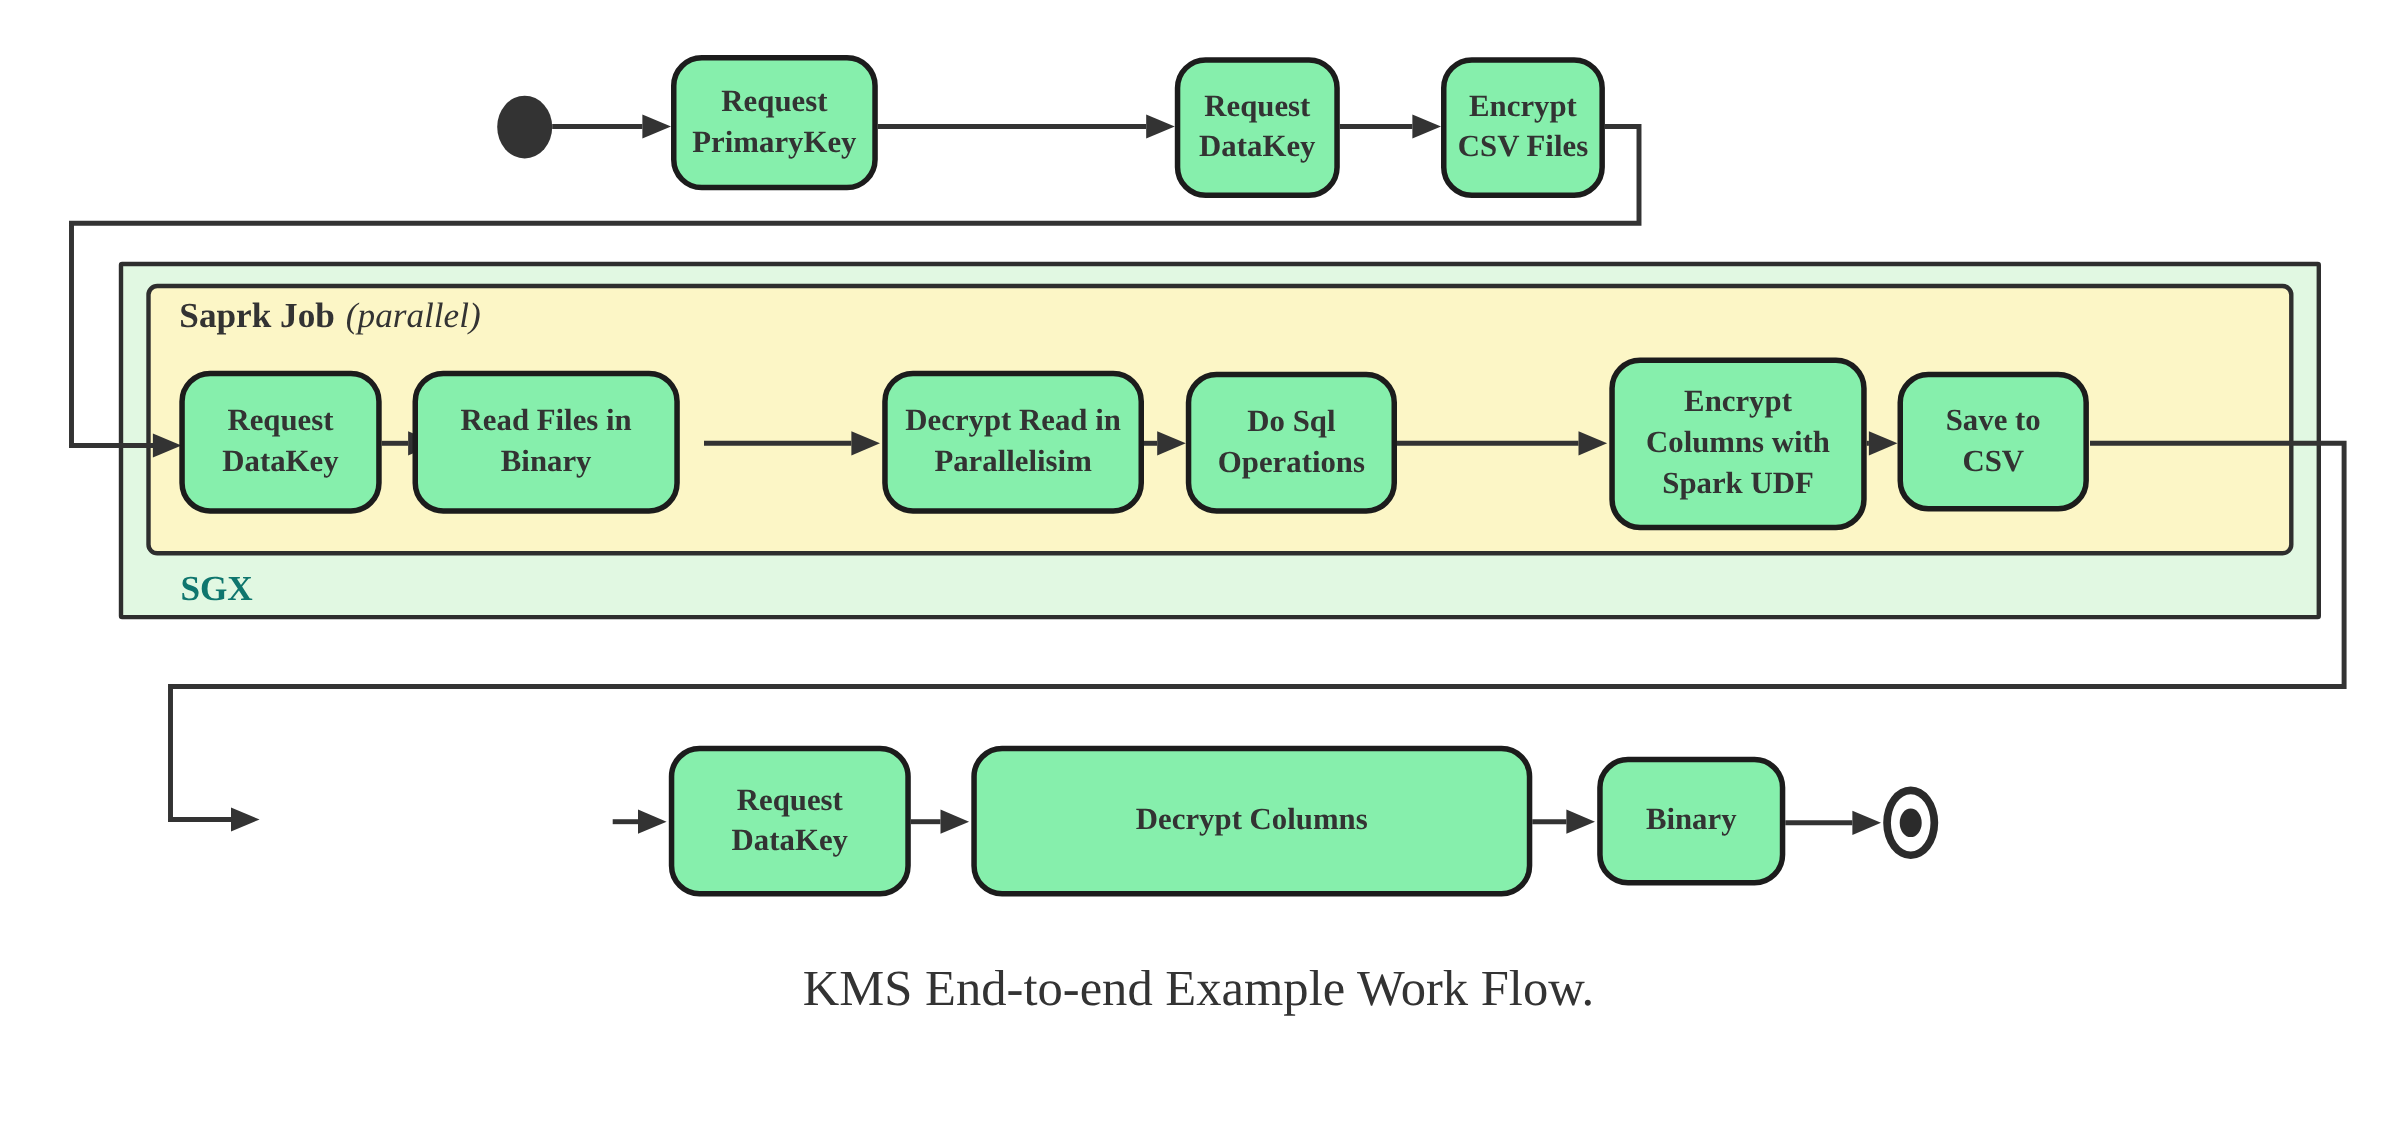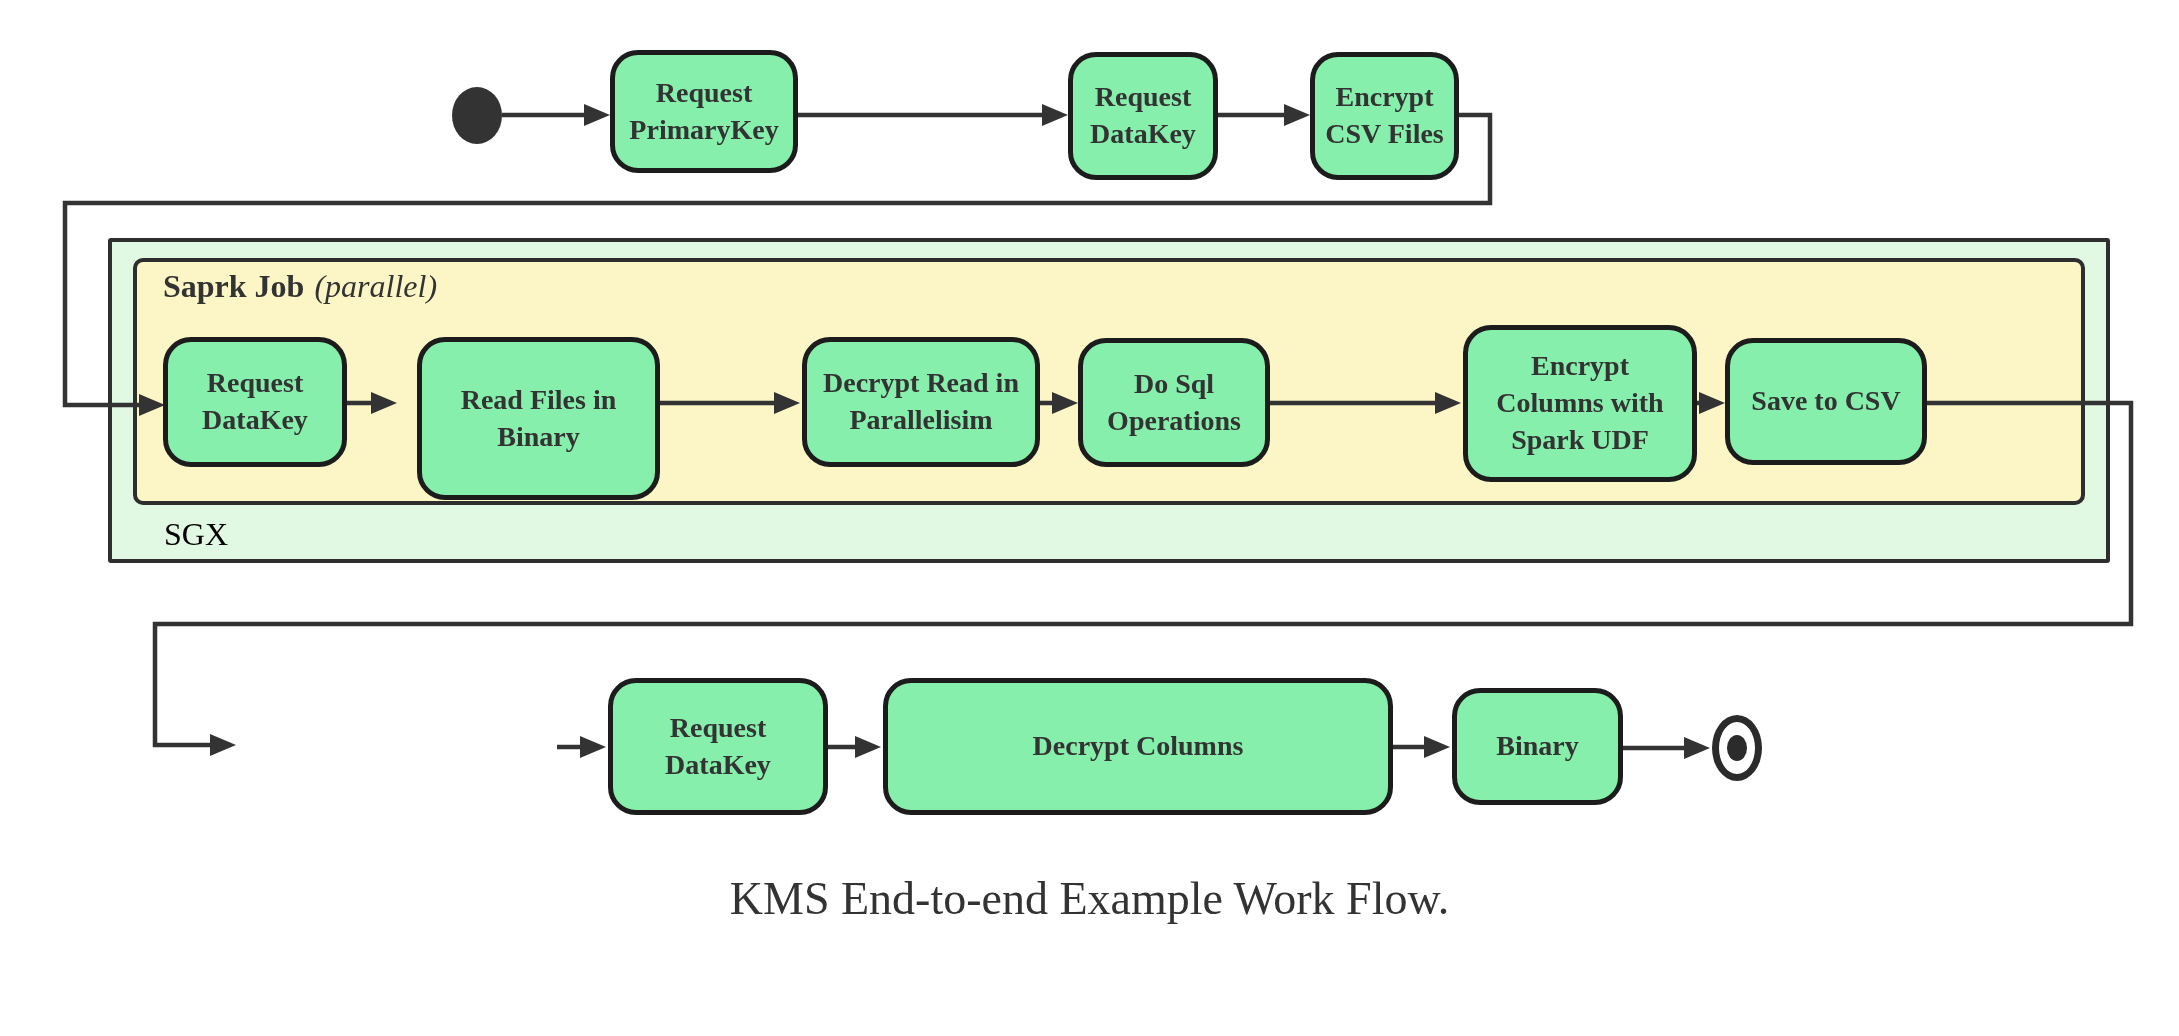--- a/index.html
+++ b/index.html
@@ -6,21 +6,21 @@
   .canvas{
     position:relative;width:2179px;height:1036px;background:#ffffff;
     font-family:"Liberation Serif",serif;color:#333;overflow:hidden;
   }
   .container-box{position:absolute;box-sizing:border-box;border:4px solid #2e2e2e;z-index:1;}
   .sgx{left:108px;top:238px;width:2002px;height:325px;background:#e1f8e2;border-radius:3px;}
   .spark{left:133px;top:258px;width:1952px;height:247px;background:#fcf6c6;border-radius:10px;}
   .spark-label{position:absolute;left:30px;top:14px;font-size:32px;z-index:3;color:#333;white-space:nowrap;}
   .spark-label .bold{font-weight:bold;}
   .spark-label .hint{font-style:italic;font-weight:normal;margin-left:10px;}
-  .sgx-label{position:absolute;left:52px;bottom:6px;font-size:32px;font-weight:normal;color:#000000;z-index:1;}
+  .sgx-label{position:absolute;left:52px;bottom:6px;font-size:32px;font-weight:bold;color:#0f766e;z-index:1;}
   .node{
     position:absolute;box-sizing:border-box;z-index:3;
     background:#86efac;border:5px solid #1c1c1c;border-radius:28px;
     display:flex;align-items:center;justify-content:center;
     text-align:center;font-weight:bold;font-size:28px;line-height:1.32;
     white-space:pre-line;color:#333;padding:4px 8px;
   }
   .edges{position:absolute;left:0;top:0;z-index:2;}
   .start-state{
     position:absolute;left:452px;top:87px;width:50px;height:57px;
@@ -96,30 +96,30 @@
 
   <div class="node" style="left:610px;top:50px;width:188px;height:123px;">Request
 PrimaryKey</div>
   <div class="node" style="left:1068px;top:52px;width:150px;height:128px;">Request
 DataKey</div>
   <div class="node" style="left:1310px;top:52px;width:149px;height:128px;">Encrypt
 CSV Files</div>
 
   <div class="node" style="left:163px;top:337px;width:184px;height:130px;">Request
 DataKey</div>
-  <div class="node" style="left:417px;top:337px;width:243px;height:163px;">Read Files in
+  <div class="node" style="left:375px;top:337px;width:243px;height:130px;">Read Files in
 Binary</div>
   <div class="node" style="left:802px;top:337px;width:238px;height:130px;">Decrypt Read in
 Parallelisim</div>
   <div class="node" style="left:1078px;top:338px;width:192px;height:129px;">Do Sql
 Operations</div>
   <div class="node" style="left:1463px;top:325px;width:234px;height:157px;">Encrypt
 Columns with
 Spark UDF</div>
-  <div class="node" style="left:1725px;top:338px;width:202px;height:127px;">Save to CSV</div>
+  <div class="node" style="left:1725px;top:338px;width:174px;height:127px;">Save to CSV</div>
 
   <div class="node" style="left:608px;top:678px;width:220px;height:137px;">Request DataKey</div>
   <div class="node" style="left:883px;top:678px;width:510px;height:137px;">Decrypt Columns</div>
   <div class="node" style="left:1452px;top:688px;width:171px;height:117px;">Binary</div>
 
   <div class="caption">KMS End-to-end Example Work Flow.</div>
 
 </div>
 
 </body></html>

